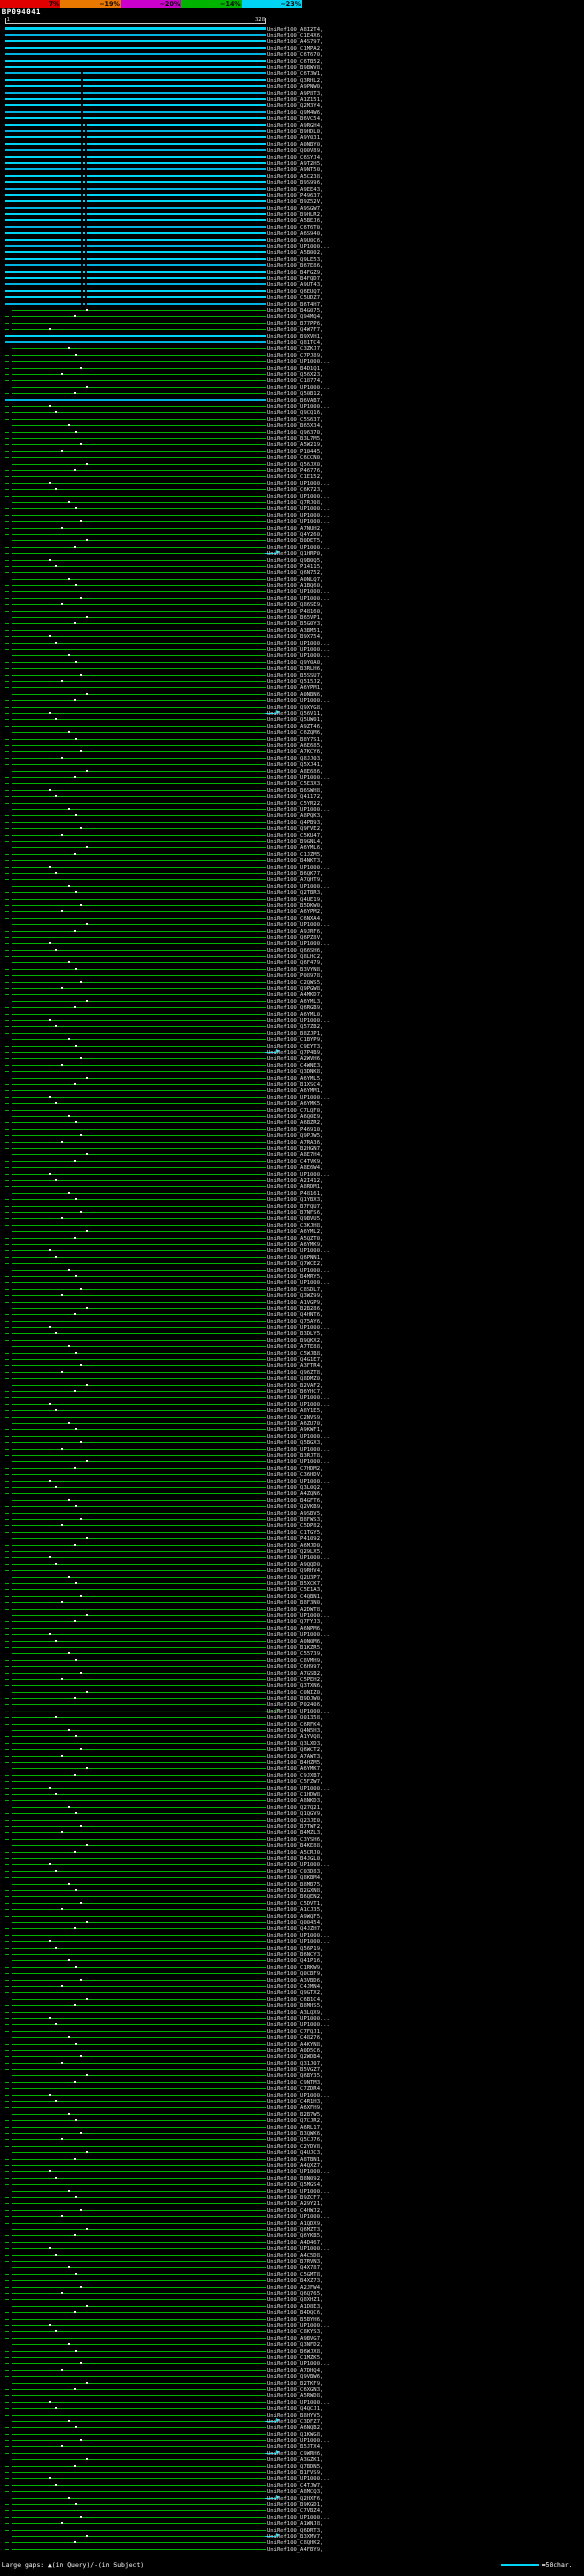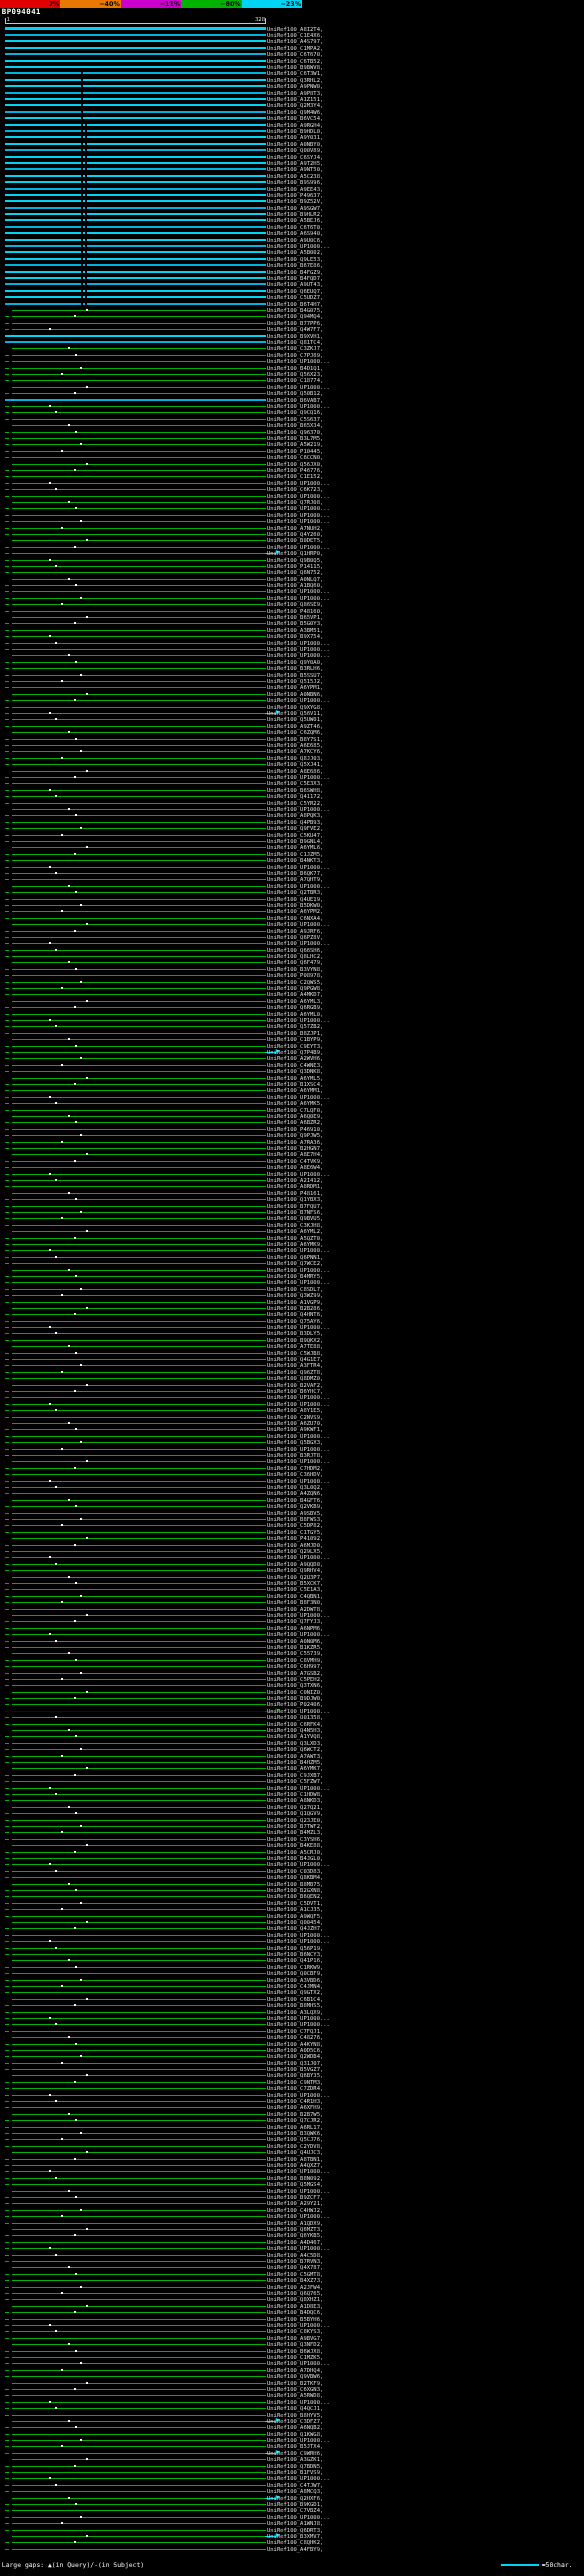--- a/index.html
+++ b/index.html
@@ -31,27 +31,27 @@
 </head>
 <body>
 
 <div id="stage">
 
   <div id="scalebar">
       <div class="seg" style="background: rgb(224, 0, 0);">
         <span>7%</span>
       </div>
       <div class="seg" style="background: rgb(232, 120, 0);">
-        <span>~40%</span>
+        <span>~19%</span>
       </div>
       <div class="seg" style="background: rgb(204, 0, 204);">
-        <span>~11%</span>
+        <span>~20%</span>
       </div>
       <div class="seg" style="background: rgb(0, 179, 0);">
-        <span>~80%</span>
+        <span>~14%</span>
       </div>
       <div class="seg" style="background: rgb(0, 212, 245);">
         <span>~23%</span>
       </div>
     </div>
 
   <div id="qtitle">BP094041</div>
 
   <div id="ruler">
     <div class="tick" style="left:4.6px;"></div>

